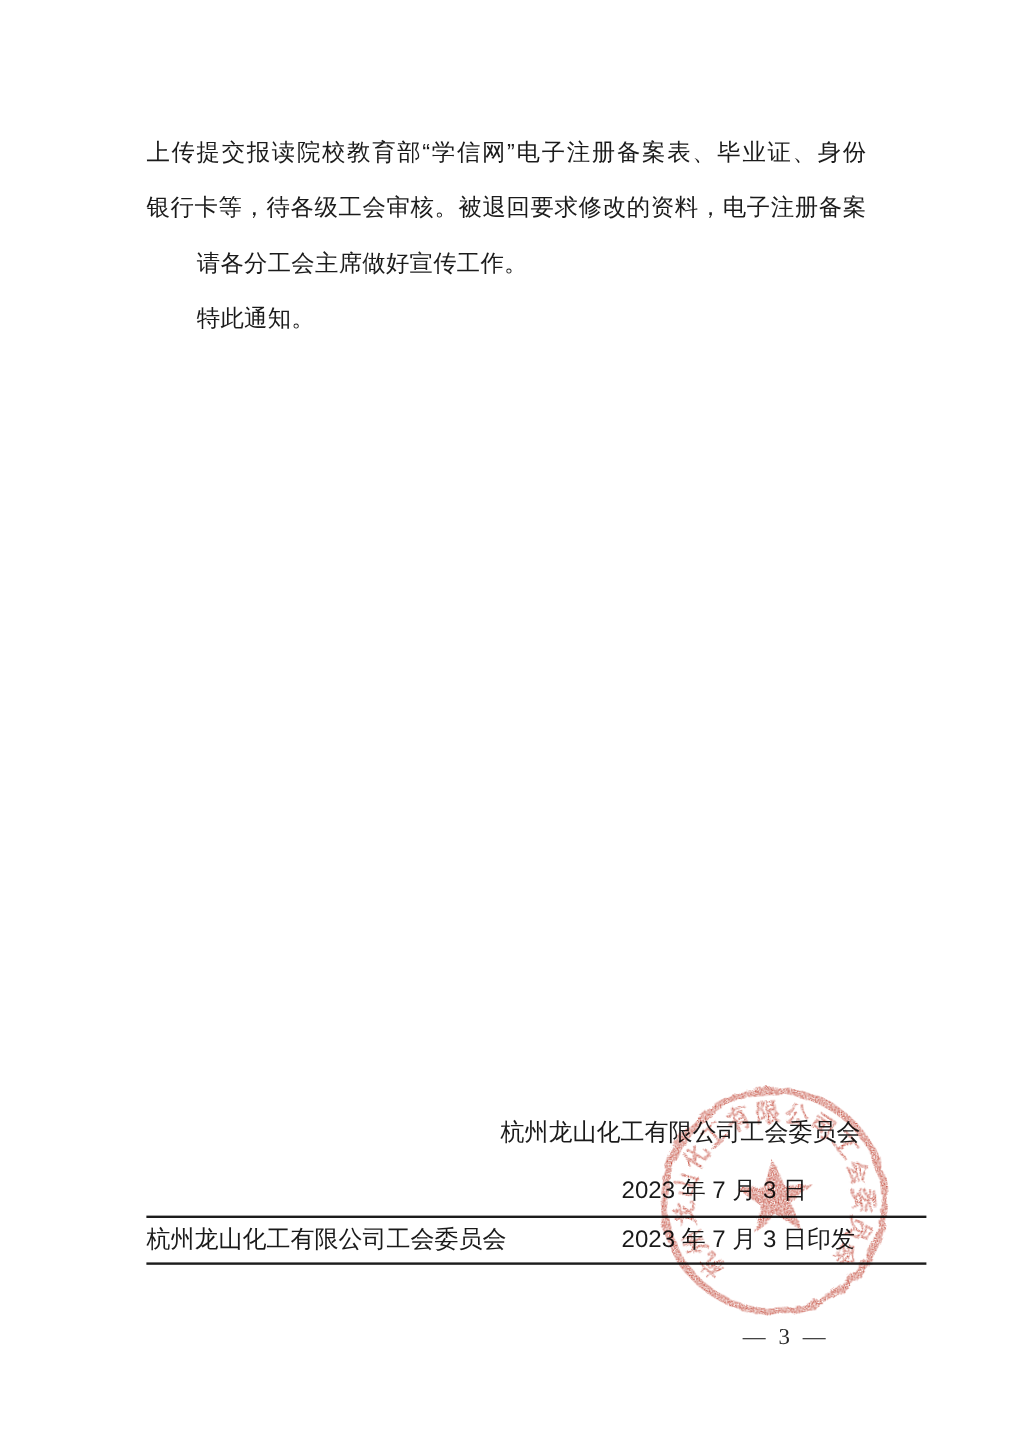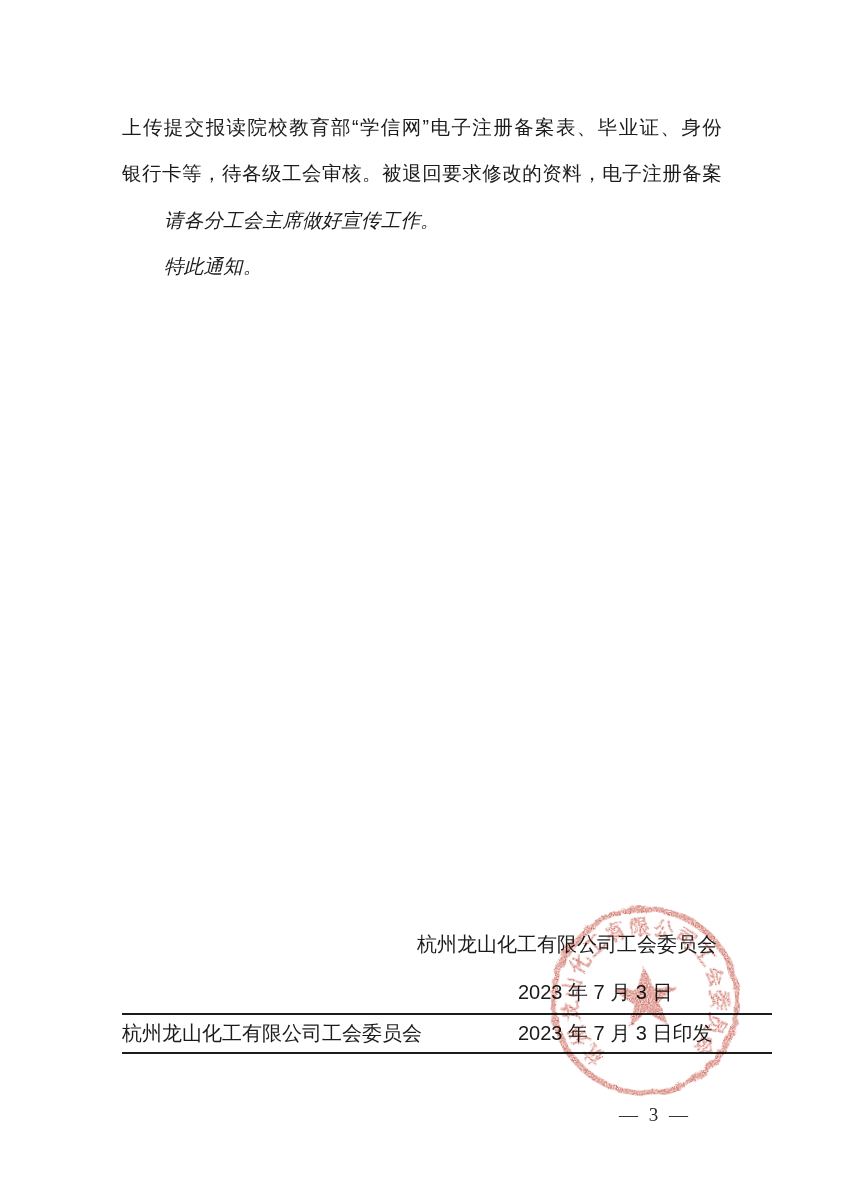--- a/index.html
+++ b/index.html
@@ -27,21 +27,21 @@
     letter-spacing: 0.2px;
     white-space: nowrap;
     color: #1b1b1b;
   }
   .line.j {
     white-space: normal;
     text-align: justify;
     text-align-last: justify;
     overflow: hidden;
   }
-  .line.indent { padding-left: 42px; font-style: italic; }
+  .line.indent { padding-left: 42px; }
   .sig-org {
     position: absolute;
     left: 417px;
     top: 931px;
     font-size: 20px;
     line-height: 26px;
     white-space: nowrap;
   }
   .sig-date {
     position: absolute;

